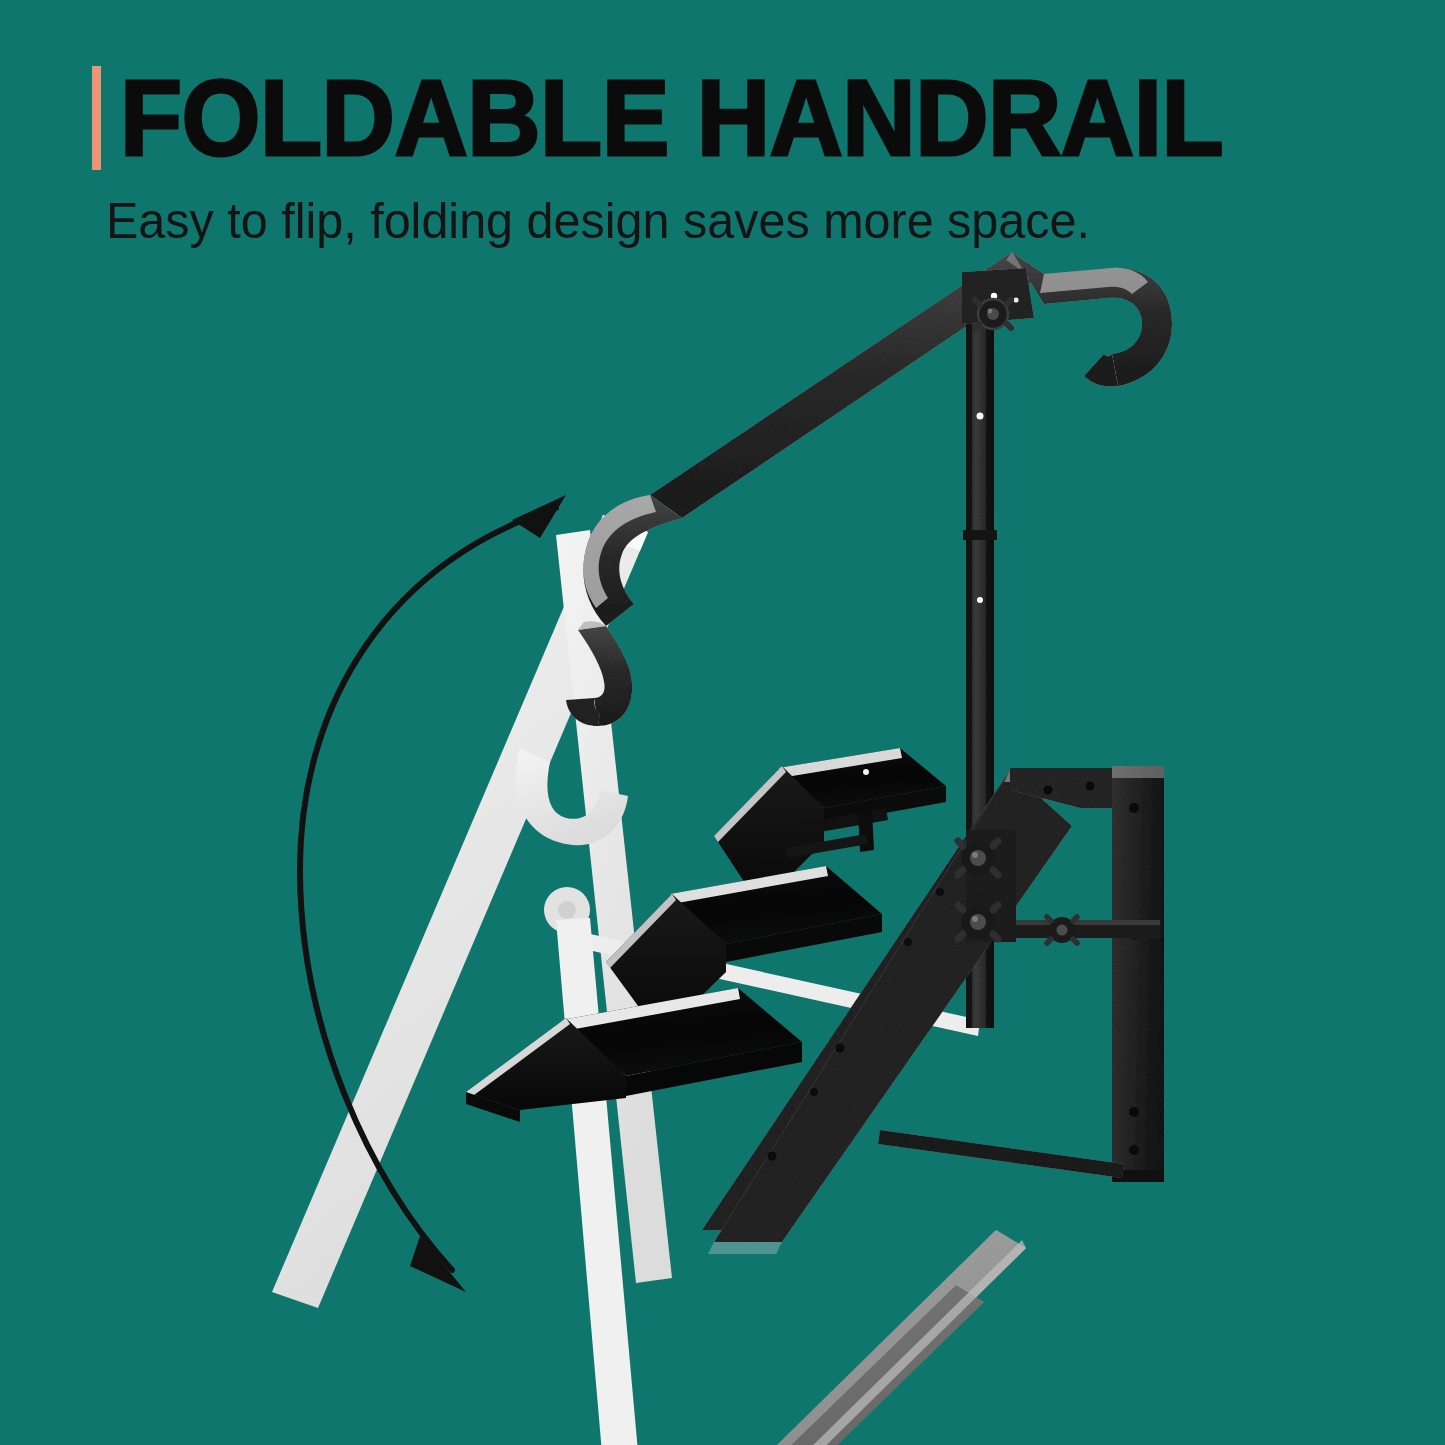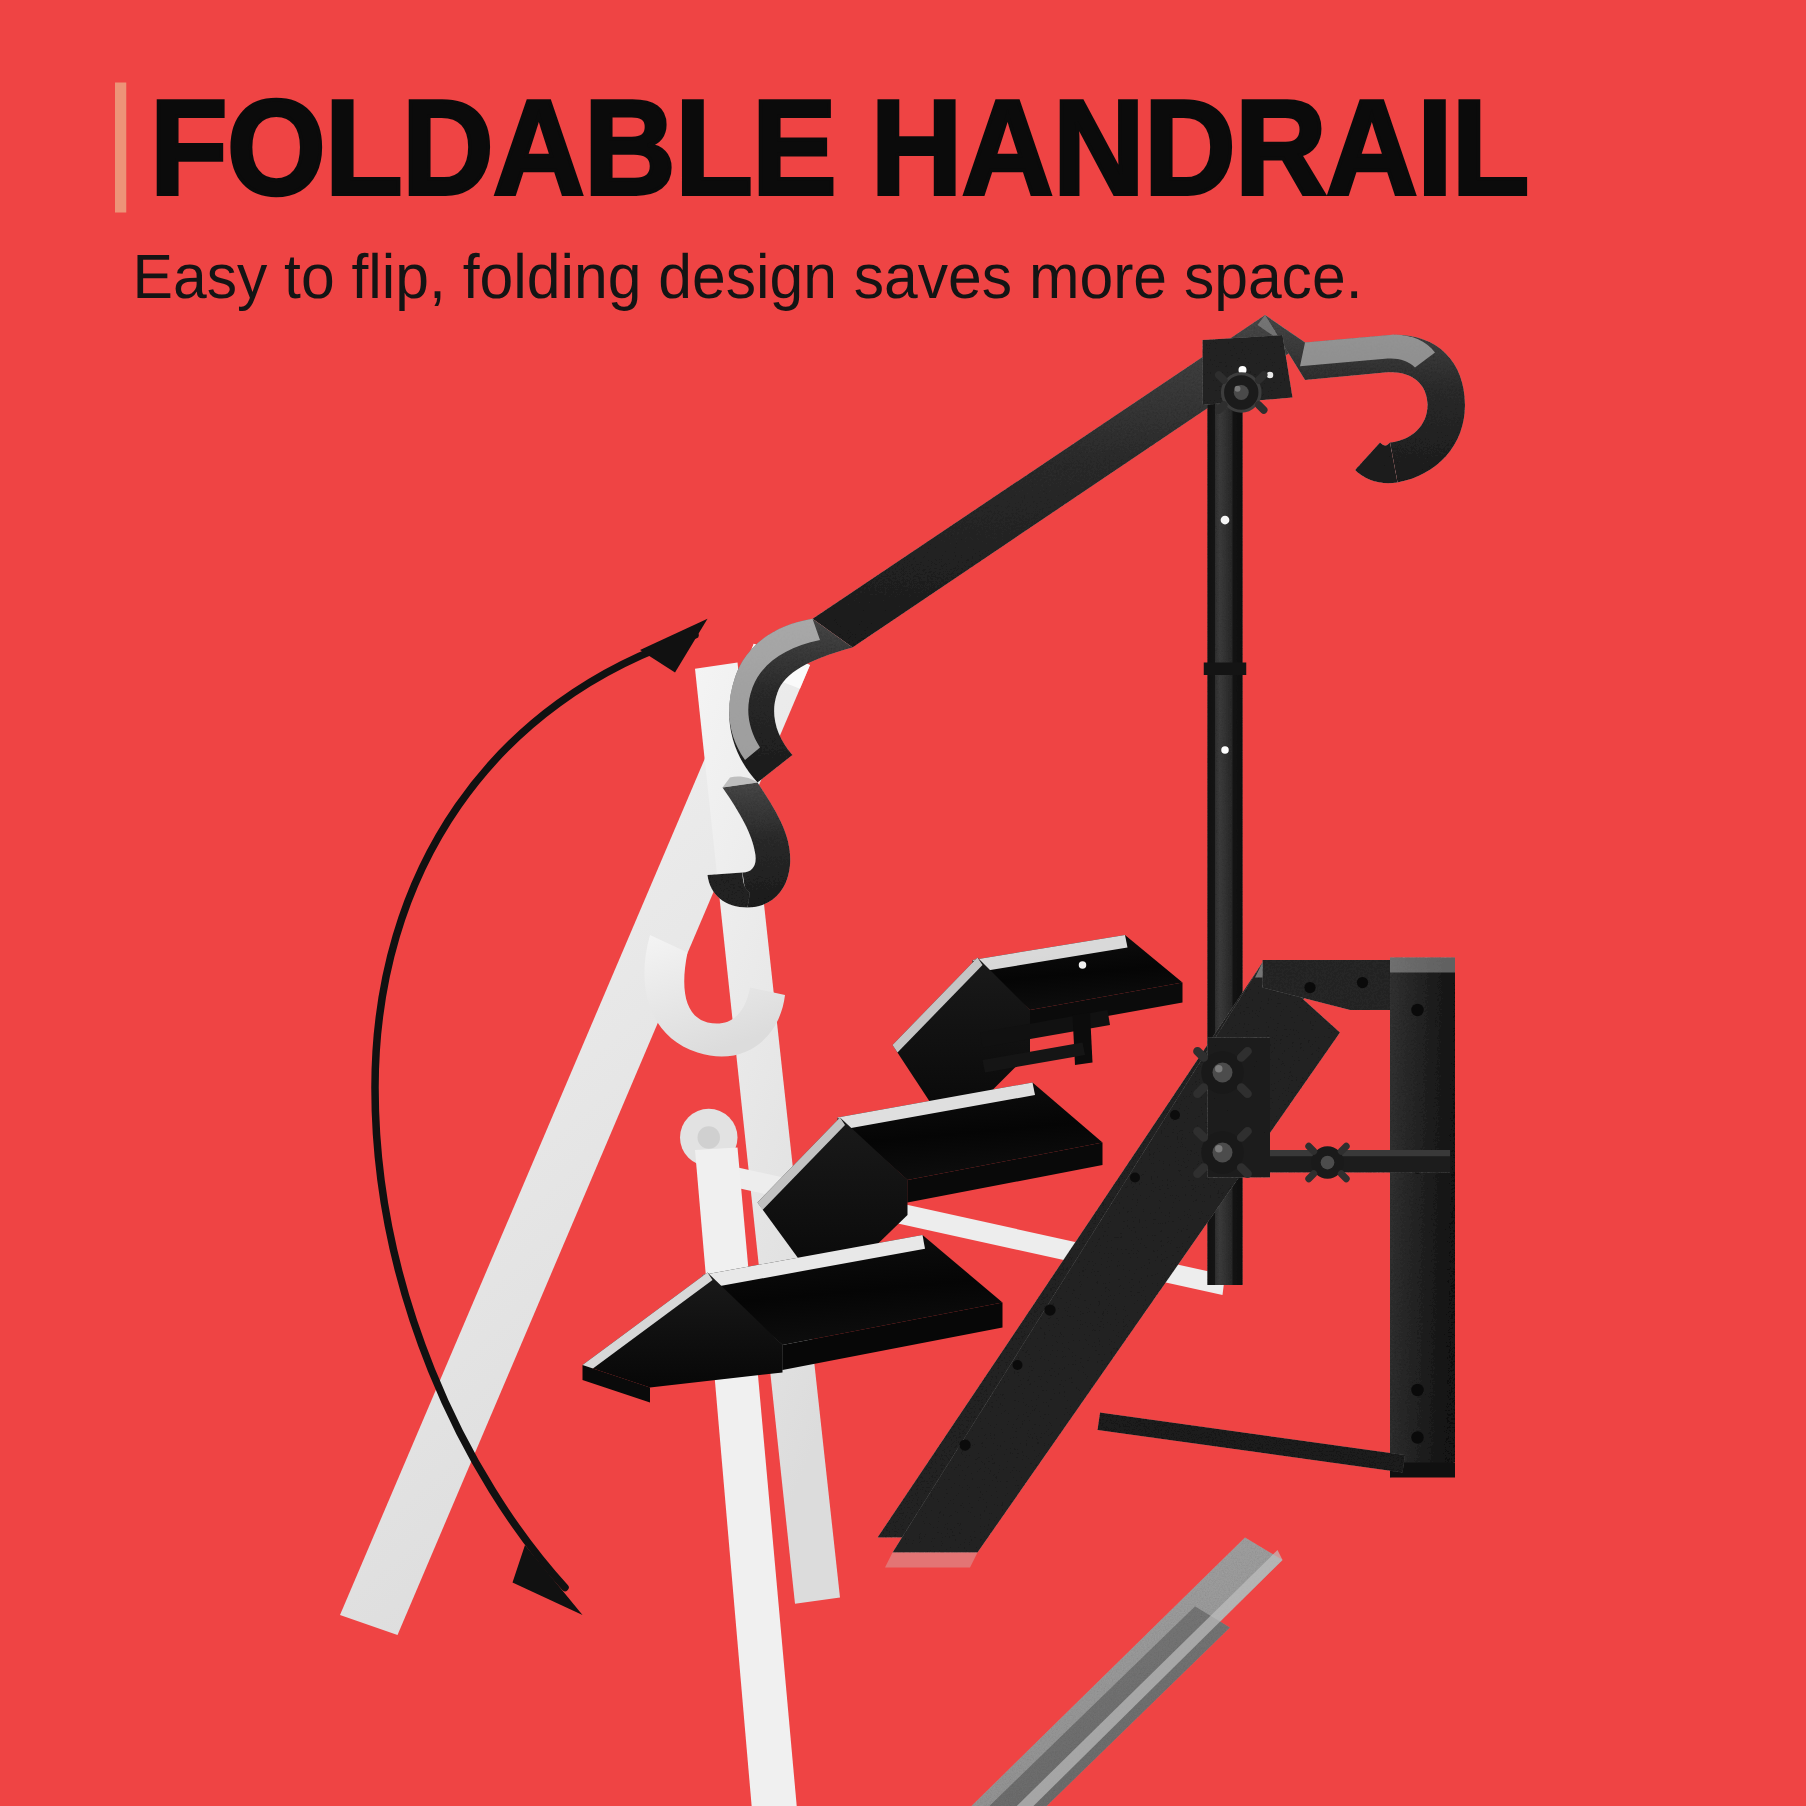--- a/index.html
+++ b/index.html
@@ -79,21 +79,21 @@
     width: 1445px;
     height: 1215px;
   }
   #product-svg { display: block; }
 
   .noclick { pointer-events: none; }
 </style>
 </head>
 <body style="background: rgb(255, 255, 255);">
 
-<div id="page" style="background: #ef4444;">
+<div id="page" style="background: #0f766e;">
 
   <div id="header">
     <div id="title-row">
       <div id="accent-bar" style="background: rgb(237, 148, 120);"></div>
       <div id="page-title" style="color: rgb(11, 11, 11); -webkit-text-stroke: 3px rgb(11, 11, 11);">FOLDABLE HANDRAIL</div>
     </div>
     <div id="page-subtitle" style="color: rgb(20, 20, 20);">Easy to flip, folding design saves more space.</div>
   </div>
 
   <div id="product-figure">

